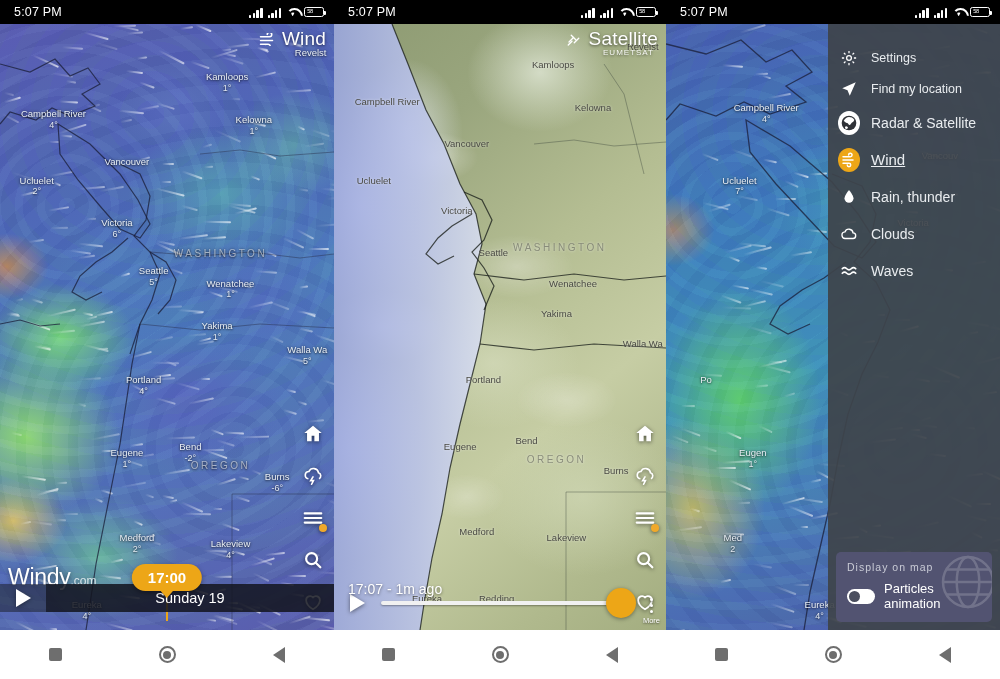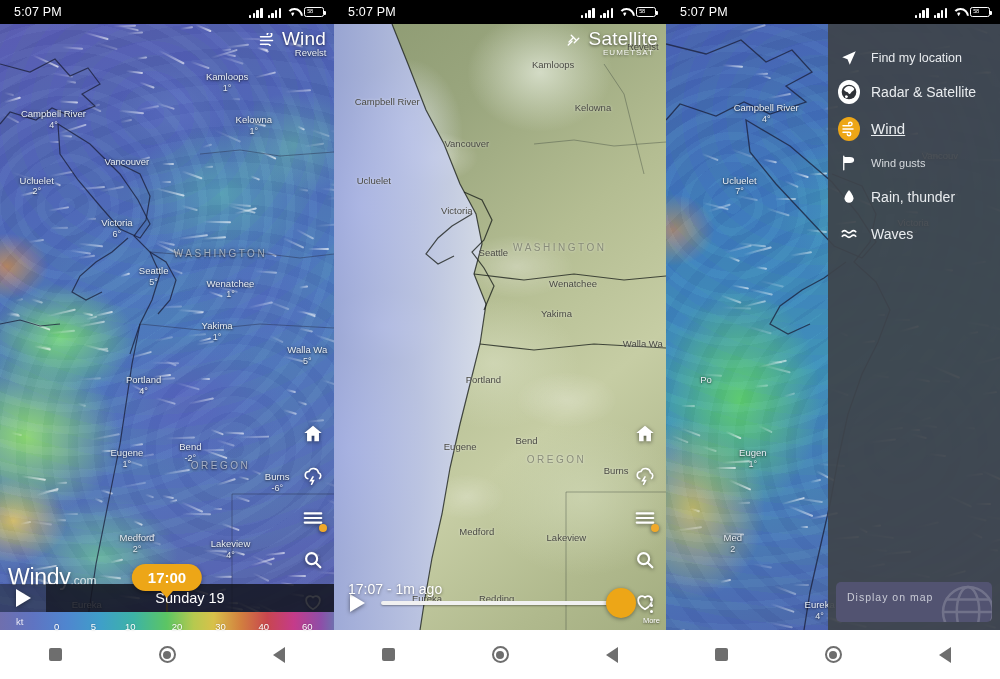--- a/index.html
+++ b/index.html
@@ -667,32 +667,20 @@
     <div class="bubble-stem"></div>
     <div class="bubble">17:00</div>
 
     <div class="timeline">
       <span class="tl-play">
           <i class="tri"></i>
         </span>
       <span class="tl-day next">Sunday 19</span>
     </div>
 
-    <div class="legend">
-      <span class="unit">kt</span>
-      <span id="legendticks">
-          <span class="tick" style="left: 17%;">0</span>
-          <span class="tick" style="left: 28%;">5</span>
-          <span class="tick" style="left: 39%;">10</span>
-          <span class="tick" style="left: 53%;">20</span>
-          <span class="tick" style="left: 66%;">30</span>
-          <span class="tick" style="left: 79%;">40</span>
-          <span class="tick" style="left: 92%;">60</span>
-        </span>
-    </div>
 
     <div class="navbar">
       <span class="nav-sq"></span>
       <span class="nav-circle">
           <i></i>
         </span>
       <span class="nav-tri"></span>
     </div>
   </div>
 
@@ -1054,20 +1042,29 @@
           <div class="label" style="left: 46%; top: 95%;"><span>Eureka</span><span class="t">4°</span></div>
           <div class="label" style="left: 12%; top: 58%;"><span>Po</span></div>
         </div>
     </div>
 
     <div class="menu">
 
       <div class="menu-scroll" id="menulist">
           <div class="mi">
             <span class="mi-ic">
+              <svg viewBox="0 0 24 24" fill="none" stroke="#fff" stroke-width="1.7">
+                <circle cx="12" cy="12" r="3.2"></circle>
+                <path d="M12 2.5v3M12 18.5v3M2.5 12h3M18.5 12h3M5.2 5.2l2.1 2.1M16.7 16.7l2.1 2.1M18.8 5.2l-2.1 2.1M7.3 16.7l-2.1 2.1"></path>
+              </svg>
+            </span>
+            <span class="mi-lbl">Settings</span>
+          </div>
+          <div class="mi">
+            <span class="mi-ic">
               <svg viewBox="0 0 24 24" fill="#fff">
                 <path d="M21 3 3 11l7 2.6L13 21z"></path>
               </svg>
             </span>
             <span class="mi-lbl">Find my location</span>
           </div>
           <div class="mi big">
             <span class="mi-ic">
               <span class="circ">
                 <svg viewBox="0 0 24 24" fill="#2f3237">
@@ -1084,36 +1081,35 @@
               <span class="circ orange">
                 <svg viewBox="0 0 24 20" fill="none" stroke="#fff" stroke-width="2.2" stroke-linecap="round">
                   <path d="M3 5h11a2.6 2.6 0 1 0-2.6-2.6"></path>
                   <path d="M3 10h15"></path>
                   <path d="M3 15h9a2.6 2.6 0 1 1-2.6 2.6"></path>
                 </svg>
               </span>
             </span>
             <span class="mi-lbl">Wind</span>
           </div>
-          <div class="mi small">
-            <span class="mi-ic">
-              <svg viewBox="0 0 24 24" fill="none" stroke="#fff" stroke-width="1.7" stroke-linecap="round">
-                <path d="M5 3v18"></path>
-                <path d="M6 5h7c3 0 5 1.5 5 3s-2 3-5 3H6z" fill="#fff" stroke="#fff"></path>
-              </svg>
-            </span>
-            <span class="mi-lbl">Wind gusts</span>
-          </div>
           <div class="mi big">
             <span class="mi-ic">
               <svg viewBox="0 0 24 24" fill="#fff">
                 <path d="M12 2.5s6 7.2 6 11.1A6 6 0 0 1 6 13.6C6 9.7 12 2.5 12 2.5z"></path>
               </svg>
             </span>
             <span class="mi-lbl">Rain, thunder</span>
+          </div>
+          <div class="mi big">
+            <span class="mi-ic">
+              <svg viewBox="0 0 24 24" fill="none" stroke="#fff" stroke-width="1.8">
+                <path d="M7.5 18h9.5a3.7 3.7 0 0 0 .4-7.4A5.6 5.6 0 0 0 6.6 9.2 4.4 4.4 0 0 0 7.5 18z"></path>
+              </svg>
+            </span>
+            <span class="mi-lbl">Clouds</span>
           </div>
           <div class="mi big">
             <span class="mi-ic">
               <svg viewBox="0 0 24 24" fill="none" stroke="#fff" stroke-width="2.2" stroke-linecap="round">
                 <path d="M3 9c2-2 4-2 6 0s4 2 6 0 4-2 6 0"></path>
                 <path d="M3 15c2-2 4-2 6 0s4 2 6 0 4-2 6 0"></path>
               </svg>
             </span>
             <span class="mi-lbl">Waves</span>
           </div>
@@ -1122,20 +1118,26 @@
 
       <div class="display-card">
         <span class="globe">
           <svg width="60" height="60" viewBox="0 0 24 24" fill="none" stroke="#fff" stroke-width="1">
             <circle cx="12" cy="12" r="10"></circle>
               <ellipse cx="12" cy="12" rx="4.5" ry="10"></ellipse>
             <path d="M2 12h20M3.4 7h17.2M3.4 17h17.2"></path>
             </svg>
         </span>
         <div class="dc-lbl">Display on map</div>
+        <div class="dc-row">
+          <span class="toggle">
+              <i></i>
+            </span>
+          <span>Particles animation</span>
+        </div>
       </div>
     </div>
 
     <div class="navbar">
       <span class="nav-sq"></span>
       <span class="nav-circle">
           <i></i>
         </span>
       <span class="nav-tri"></span>
     </div>

